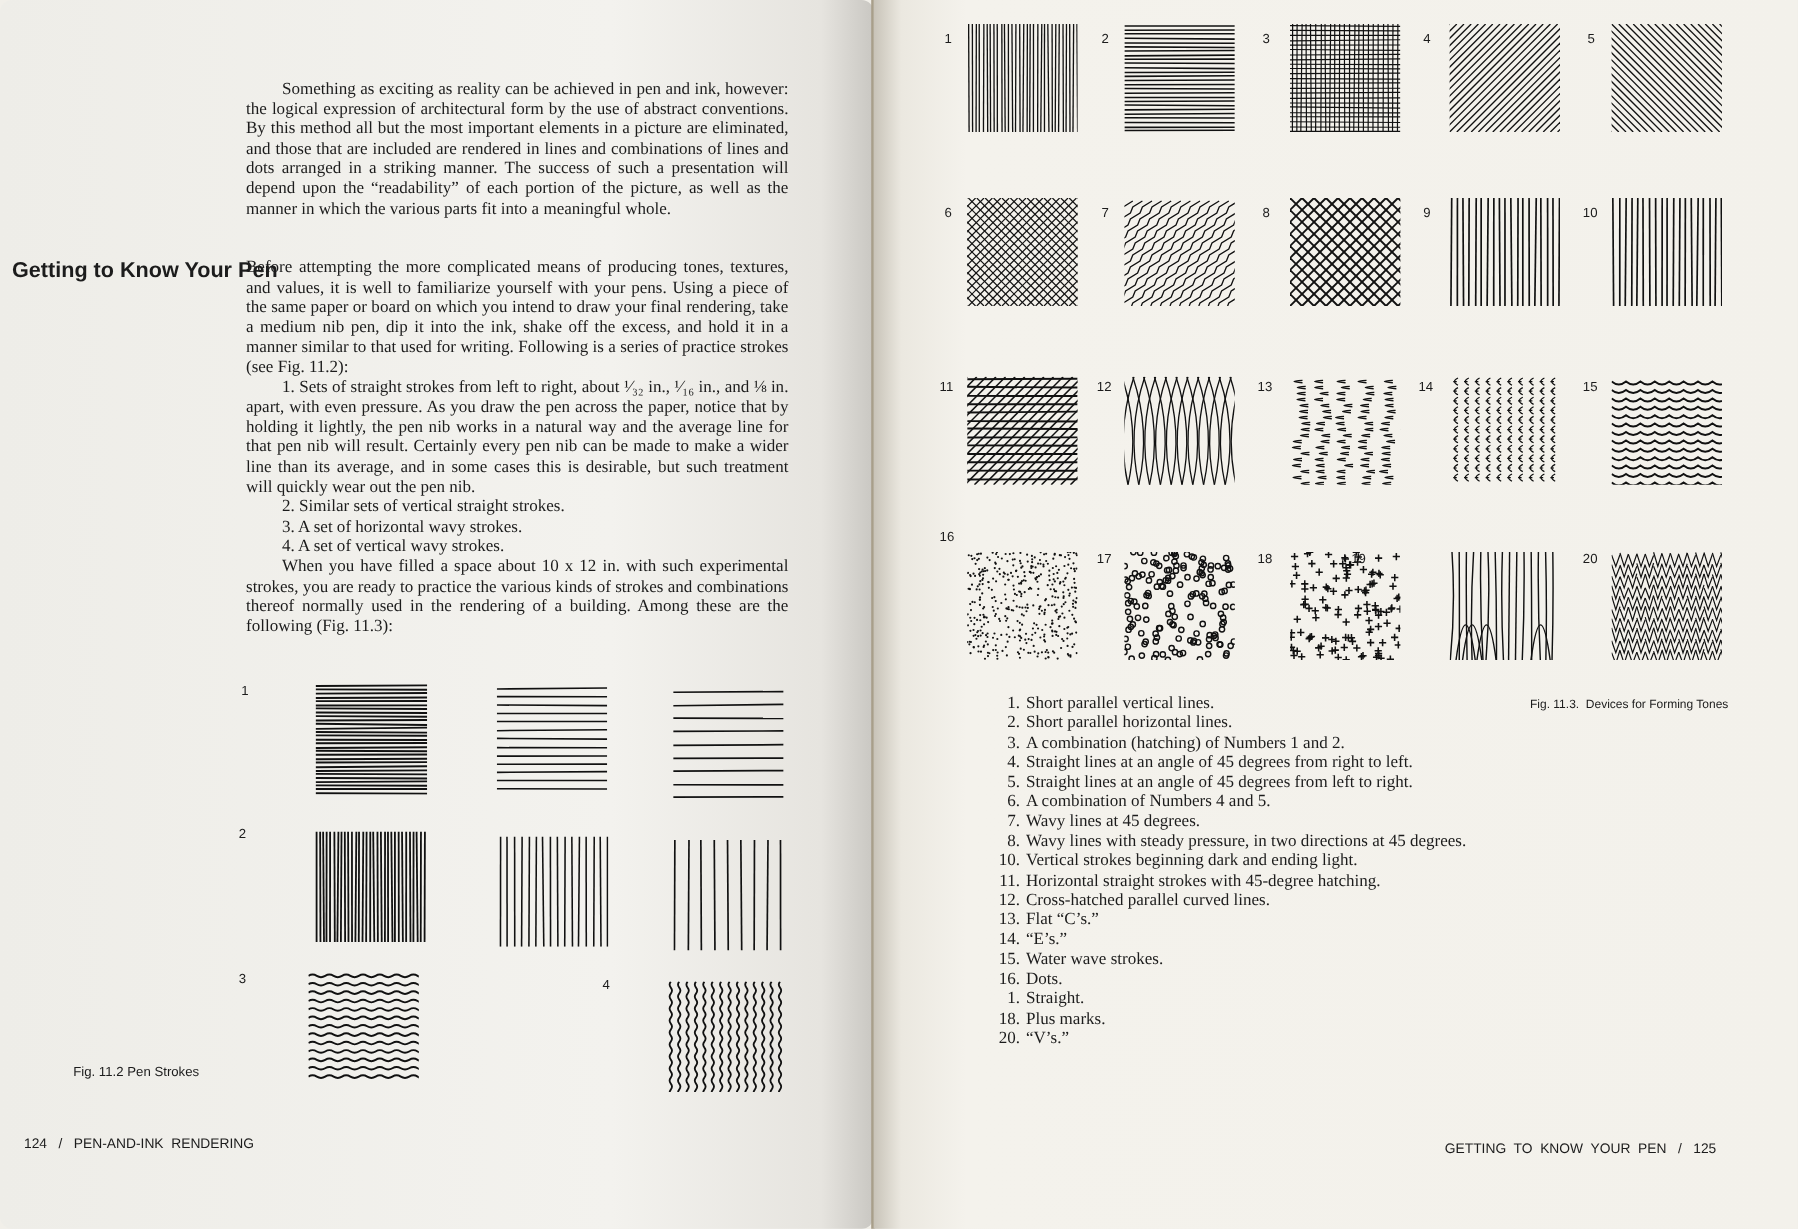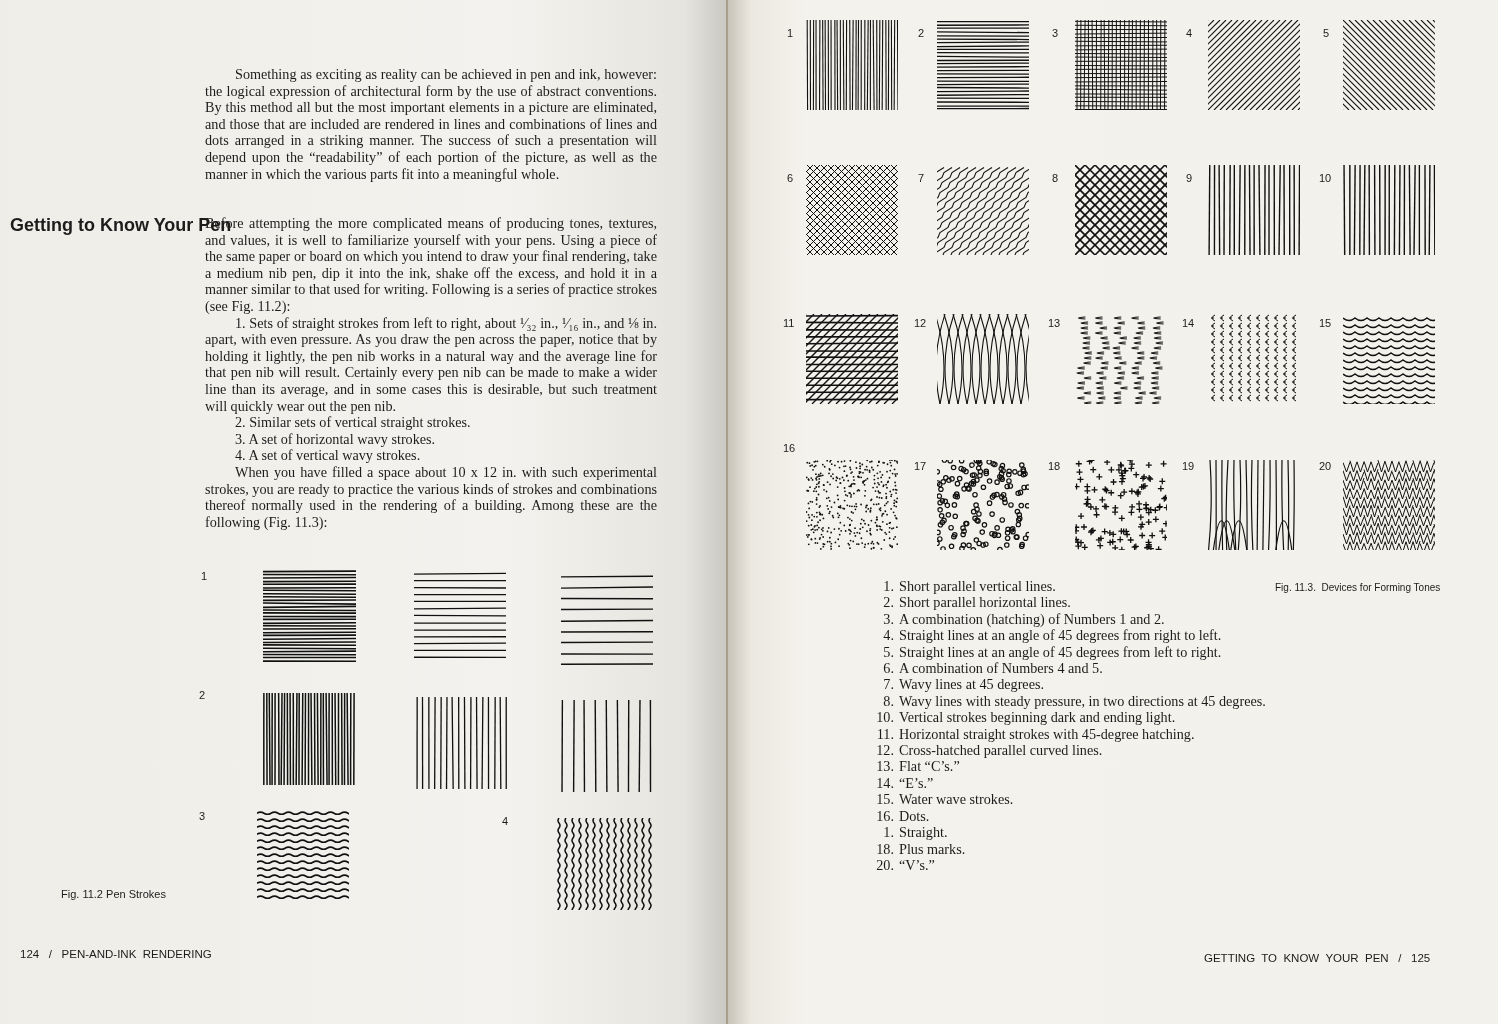--- a/index.html
+++ b/index.html
@@ -1,31 +1,31 @@
 <!DOCTYPE html>
 <html><head>
 <meta charset="utf-8">
 <style>
   html, body { margin:0; padding:0; }
   body { width:1498px; height:1024px; position:relative; overflow:hidden; background:#f1efe9; font-family:"Liberation Serif", serif; color:#1c1c1c; }
   .page { position:absolute; top:0; height:1024px; }
-  .page-left { left:0; width:728px; background:linear-gradient(to right,#eeede8 0%,#f3f2ee 70%,#e6e4df 94%,#c9c7c2 100%); }
+  .page-left { left:0; width:728px; background:linear-gradient(to right,#eeede8 0%,#f3f2ee 70%,#e6e4df 94%,#c9c7c2 100%);border-radius:10px; }
   .page-right { left:728px; width:770px; background:linear-gradient(to right,#c8c3b8 0%,#ebe8e0 3%,#f4f2ec 10%,#f3f1eb 100%); }
   .gutter { position:absolute; left:726px; top:0; width:3px; height:1024px; background:#a89f8a; }
   .body-text { position:absolute; font-size:14.2px; line-height:16.6px; text-align:justify; }
   .body-text p { margin:0; }
   .indent { text-indent:30px; }
   .list-item { text-indent:30px; }
   .side-head { position:absolute; left:10px; top:215px; font-family:"Liberation Sans", sans-serif; font-weight:bold; font-size:18px; }
   .sans-small { font-family:"Liberation Sans", sans-serif; font-size:11px; position:absolute; }
   .fig-num { font-family:"Liberation Sans", sans-serif; font-size:11px; position:absolute; }
   .swatch { position:absolute; }
   .swatch svg { display:block; }
   .legend { position:absolute; left:830px; top:578px; font-size:14.2px; line-height:16.4px; }
-  .legend div { white-space:nowrap;margin-left:44px; }
+  .legend div { white-space:nowrap; }
   .legend .n { display:inline-block; width:20px; text-align:right; margin-right:5px; }
 </style>
 </head>
 <body>
 
 <div class="page page-left">
   <div class="body-text" style="left:205px; top:66px; width:452px;">
     <p class="indent">Something as exciting as reality can be achieved in pen and ink, however: the logical expression of architectural form by the use of abstract conventions. By this method all but the most important elements in a picture are eliminated, and those that are included are rendered in lines and combinations of lines and dots arranged in a striking manner. The success of such a presentation will depend upon the “readability” of each portion of the picture, as well as the manner in which the various parts fit into a meaningful whole.</p>
   </div>
 
@@ -1886,21 +1886,21 @@
           <path d="M71.12609739368997 17.876157407407405 L77.12609739368997 17.876157407407405 M74.12609739368997 14.876157407407405 L74.12609739368997 20.876157407407405" stroke="#111" fill="none" stroke-width="1.3"></path>
           <path d="M53.384705075445815 52.41859567901234 L59.384705075445815 52.41859567901234 M56.384705075445815 49.41859567901234 L56.384705075445815 55.41859567901234" stroke="#111" fill="none" stroke-width="1.3"></path>
           <path d="M32.14125514403292 82.42399691358025 L38.14125514403292 82.42399691358025 M35.14125514403292 79.42399691358025 L35.14125514403292 85.42399691358025" stroke="#111" fill="none" stroke-width="1.3"></path>
           <path d="M22.161179698216735 85.67013888888889 L28.161179698216735 85.67013888888889 M25.161179698216735 82.67013888888889 L25.161179698216735 88.67013888888889" stroke="#111" fill="none" stroke-width="1.3"></path>
           <path d="M65.46917009602194 26.601466049382715 L71.46917009602194 26.601466049382715 M68.46917009602194 23.601466049382715 L68.46917009602194 29.601466049382715" stroke="#111" fill="none" stroke-width="1.3"></path>
           <path d="M26.904732510288067 46.329089506172835 L32.90473251028807 46.329089506172835 M29.904732510288067 43.329089506172835 L29.904732510288067 49.329089506172835" stroke="#111" fill="none" stroke-width="1.3"></path>
           <path d="M3.0110768175582994 82.63078703703704 L9.0110768175583 82.63078703703704 M6.011076817558299 79.63078703703704 L6.011076817558299 85.63078703703704" stroke="#111" fill="none" stroke-width="1.3"></path>
         </g>
       </svg>
     </div>
-    <div class="fig-num" style="left: 1182px; top: 460px;">19</div>
+    <div class="fig-num" style="left: 1126px; top: 460px;">19</div>
     <div class="swatch" style="left: 1208px; top: 460px;">
       <svg width="92" height="90" viewBox="0 0 92 90">
         <defs>
           <clipPath id="c644101508">
             <rect width="92" height="90"></rect>
           </clipPath>
         </defs>
         <g clip-path="url(#c644101508)">
           <path d="M2 0 Q4.99673353909465 45 0.5910493827160495 90" stroke="#111" fill="none" stroke-width="1.2"></path>
           <path d="M8 0 Q8.293389917695473 45 8.058367626886145 90" stroke="#111" fill="none" stroke-width="1.2"></path>

